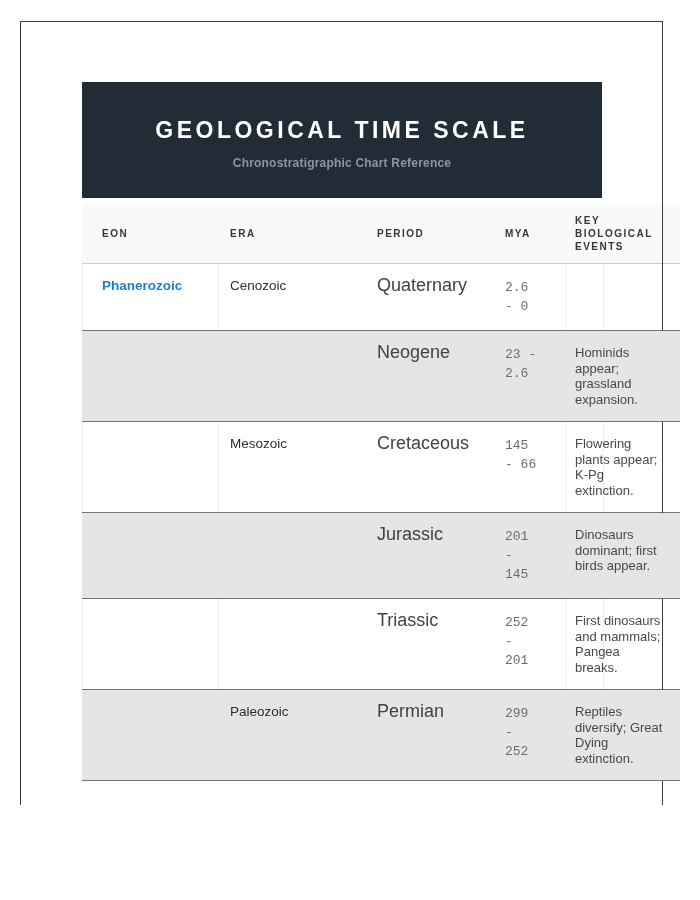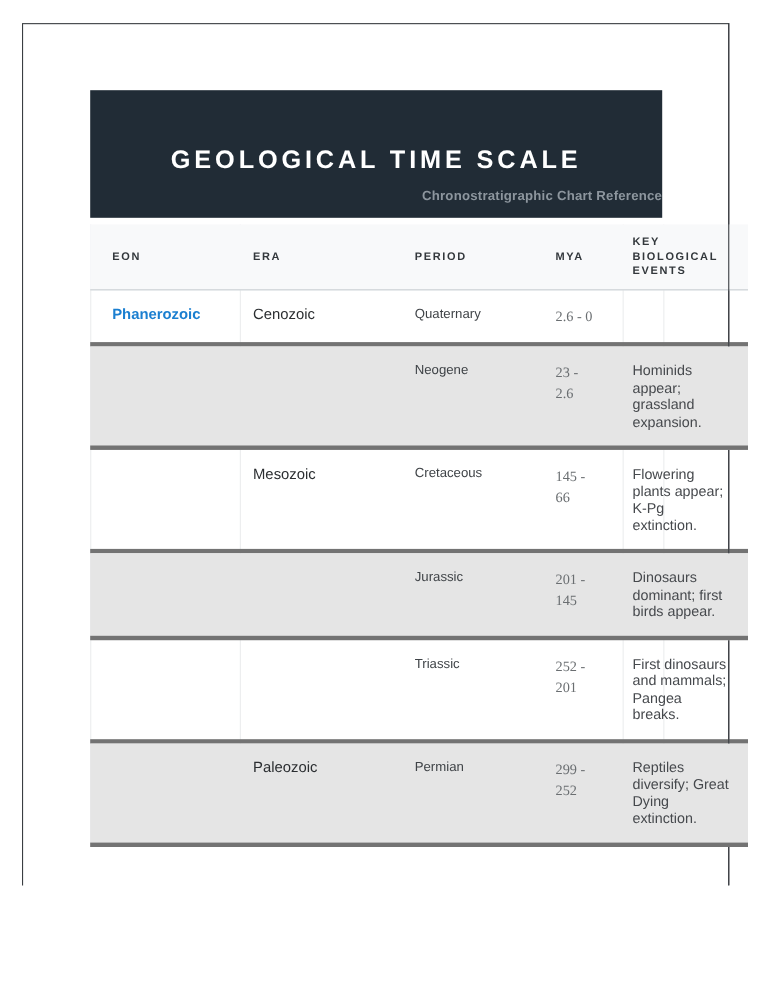--- a/index.html
+++ b/index.html
@@ -11,62 +11,62 @@
     position:absolute;left:20px;top:21px;width:672px;height:784px;
     overflow:hidden;
   }
   .sheet{
     position:relative;width:643px;min-height:960px;background:#ffffff;
     border:1px solid #3a3e42;box-sizing:border-box;
     padding:60px 0 0 61px;
   }
   .banner{
     width:520px;height:116px;background:#212c36;text-align:center;
-    box-sizing:border-box;padding-top:50px;
+    box-sizing:border-box;padding-top:35px;
   }
   .banner .title{
     margin:0;color:#ffffff;font-size:23px;font-weight:bold;
     letter-spacing:3.5px;line-height:26px;
   }
   .banner .subtitle{
     margin:13px 0 0;color:#8d969e;font-size:12px;font-weight:bold;
-    letter-spacing:0.2px;line-height:14px;text-align:right;
+    letter-spacing:0.2px;line-height:14px;
   }
   .tablewrap{position:relative;width:598px;margin-top:6px;}
   .colline{
     position:absolute;top:0;bottom:0;width:1px;background:#ecedee;z-index:0;
   }
   .colline.l0{left:0px;}
   .colline.l1{left:136px;}
   .colline.l2{left:484px;}
   .colline.l3{left:521px;}
   .row{
     position:relative;display:grid;
     grid-template-columns:128px 147px 128px 70px 125px;
     z-index:2;background:transparent;
   }
   .row.stripe{background:#e5e5e5;z-index:6;}
   .row.head{
     background:#f8f9fa;min-height:58px;align-items:center;
     border-bottom:1px solid #c8cdd1;
   }
-  .row.body{border-bottom:4px solid #737373;}
+  .row.body{border-bottom:1px solid #737373;}
   .h{
     font-size:10px;font-weight:bold;letter-spacing:1.5px;color:#33383c;
     line-height:13px;padding:10px 10px 10px 20px;
   }
   .c{
     padding:14px 14px 14px 20px;font-size:13px;line-height:15.5px;
     color:#46494d;
   }
   .c-eon{font-weight:bold;font-size:13.5px;color:#1b7fd0;}
   .c-era{font-weight:normal;font-size:13.5px;color:#2b2e31;}
-  .c-period{font-size:12px;color:#3f4347;}
+  .c-period{font-size:18px;color:#3f4347;}
   .c-mya{
-    font-family:Liberation Serif, serif;font-size:13px;
+    font-family:Liberation Mono, monospace;font-size:13px;
     line-height:19px;color:#6a6e71;
   }
   .pageborder-right{
     position:absolute;left:642px;top:0;height:100%;width:1px;
     background:#3a3e42;z-index:5;
   }
 </style>
 </head>
 <body>
 

